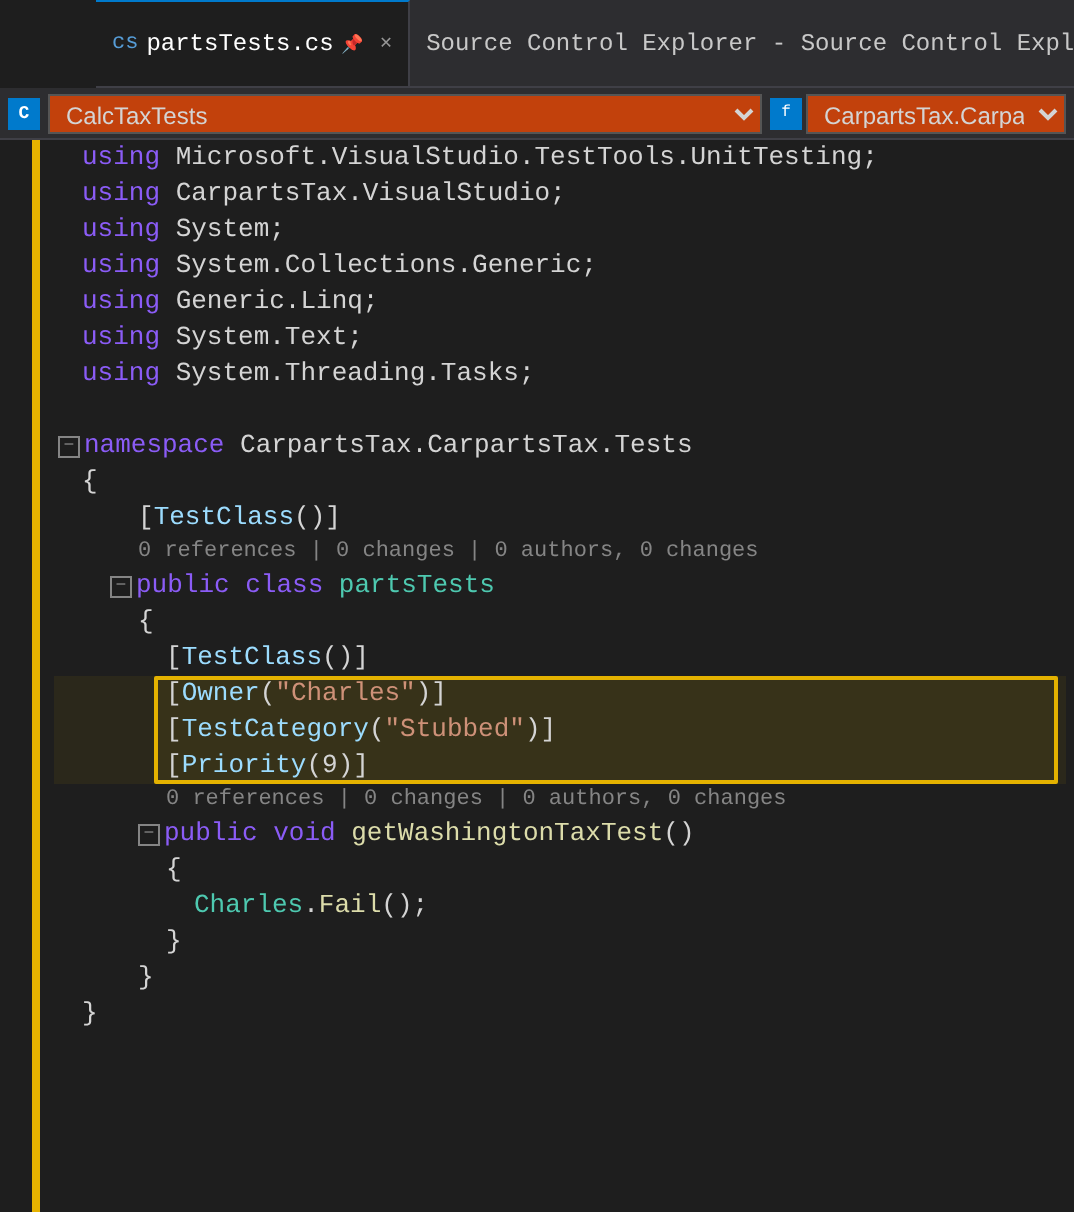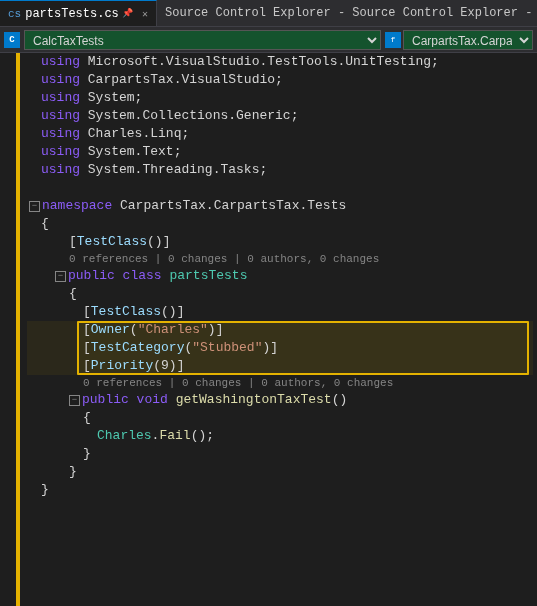--- a/index.html
+++ b/index.html
@@ -10,22 +10,23 @@
       font-family: 'Consolas', 'Courier New', monospace;
       font-size: 13px;
       overflow: hidden;
     }
 
     
     .tab-bar {
       display: flex;
       align-items: stretch;
       background: #2d2d30;
-      height: 27px;
+      height: 44px;
       border-bottom: 1px solid #3f3f46;
+      margin-left: 48px;
     }
     .tab {
       display: flex;
       align-items: center;
       padding: 0 8px;
       gap: 4px;
       font-size: 12px;
       color: #969696;
       border-right: 1px solid #3f3f46;
       cursor: pointer;
@@ -62,21 +63,21 @@
       background: #007acc;
       display: flex;
       align-items: center;
       justify-content: center;
       color: white;
       font-size: 9px;
       font-weight: bold;
       flex-shrink: 0;
     }
     .dropdown-select {
-      background: #14532d;
+      background: #c2410c;
       border: 1px solid #555;
       color: #d4d4d4;
       font-size: 12px;
       padding: 2px 4px;
       height: 20px;
       flex: 1;
       cursor: pointer;
     }
     .dropdown-right {
       display: flex;
@@ -248,21 +249,21 @@
 
       <div class="code-line" style="padding-left:14px;">
         <span class="c-keyword">using </span><span class="c-white">System;</span>
       </div>
 
       <div class="code-line" style="padding-left:14px;">
         <span class="c-keyword">using </span><span class="c-white">System.Collections.Generic;</span>
       </div>
 
       <div class="code-line" style="padding-left:14px;">
-        <span class="c-keyword">using </span><span class="c-white">Charles.Linq;</span>
+        <span class="c-keyword">using </span><span class="c-white">Generic.Linq;</span>
       </div>
 
       <div class="code-line" style="padding-left:14px;">
         <span class="c-keyword">using </span><span class="c-white">System.Text;</span>
       </div>
 
       <div class="code-line" style="padding-left:14px;">
         <span class="c-keyword">using </span><span class="c-white">System.Threading.Tasks;</span>
       </div>
 

